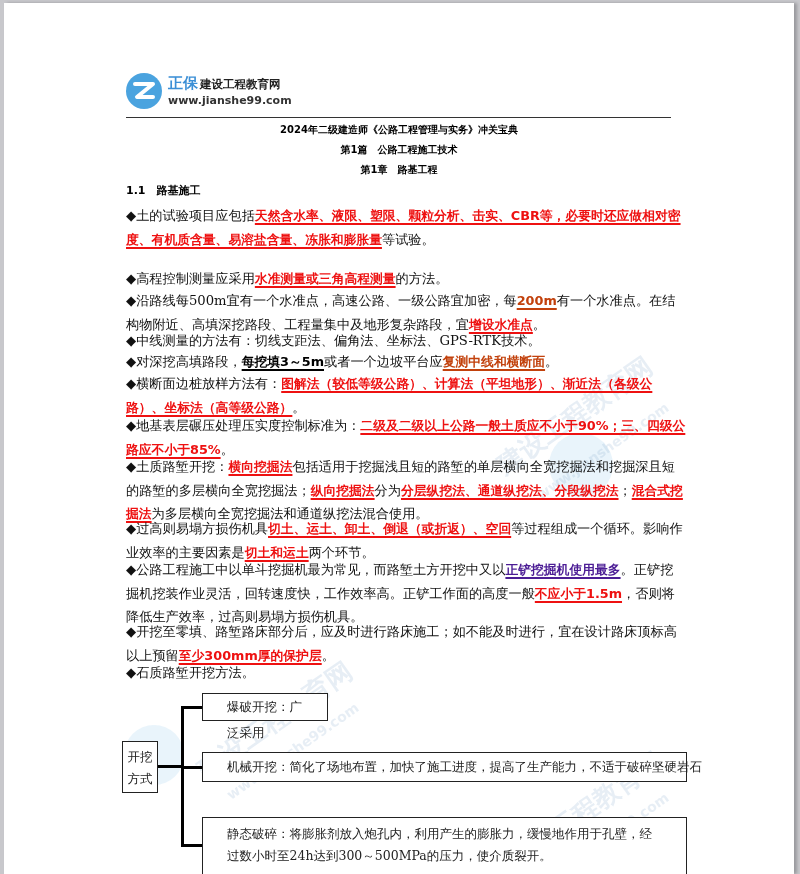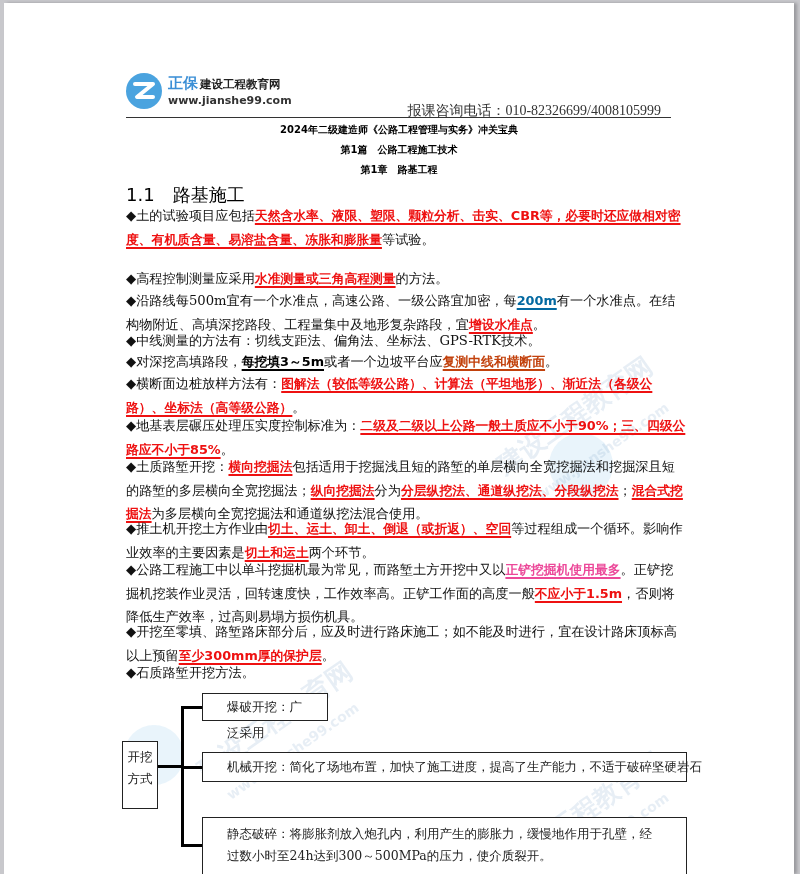--- a/index.html
+++ b/index.html
@@ -14,22 +14,22 @@
   .logo-brand { position:absolute; left:42px; top:3px; font-family:"DejaVu Sans", sans-serif; font-weight:bold;
                 font-size:15px; color:#3b8fd6; white-space:nowrap; }
   .logo-brand .sub { color:#222; font-size:11.5px; margin-left:2px; }
   .logo-url { position:absolute; left:42px; top:23px; font-family:"DejaVu Sans", sans-serif; font-weight:bold;
               font-size:11px; color:#333; white-space:nowrap; }
   .header-line { position:absolute; left:122px; top:114px; width:545px; height:1px; background:#333; }
   .hotline { position:absolute; right:133px; top:99px; font-size:14px; color:#333; white-space:nowrap;
              font-family:"Liberation Serif", serif; }
   .title { position:absolute; left:0; width:790px; text-align:center; font-weight:bold; color:#000;
            font-family:"DejaVu Sans", sans-serif; font-size:10px; white-space:nowrap; }
-  .section { position:absolute; left:122px; top:180px; font-family:"DejaVu Sans", sans-serif; font-weight:normal;
-             font-size:18px; color:#000; white-space:nowrap; }
+  .section { position:absolute; left:122px; top:180px; font-family:"DejaVu Sans", sans-serif; font-weight:bold;
+             font-size:11px; color:#000; white-space:nowrap; }
   .para { position:absolute; left:122px; width:560px; font-size:13.2px; line-height:23.5px; color:#111;
           font-family:"DejaVu Serif", serif; }
   .hl { color:#ee1111; font-weight:bold; text-decoration:underline; text-decoration-thickness:2px;
         text-underline-offset:3px; font-family:"DejaVu Sans", sans-serif; font-size:12.8px; }
   .watermark { position:absolute; color:rgba(120,160,200,0.18); font-family:"DejaVu Sans", sans-serif;
                font-weight:bold; transform:rotate(-35deg); white-space:nowrap; pointer-events:none; }
   .wm-circle { position:absolute; border-radius:50%; background:rgba(74,163,223,0.12); }
   .box { position:absolute; border:1.5px solid #222; background:#fff; font-size:12.5px; color:#222;
          font-family:"DejaVu Serif", serif; padding:0 24px; box-sizing:border-box; }
   .line { position:absolute; background:#000; }
@@ -53,42 +53,41 @@
     <div class="logo-circle">
       <svg width="36" height="36" viewBox="0 0 36 36">
         <path d="M9 11 H27 L11 24 H27" stroke="#ffffff" stroke-width="4" fill="none" stroke-linecap="round" stroke-linejoin="round"></path>
       </svg>
     </div>
     <div class="logo-brand">
       <span>正保</span><span class="sub">建设工程教育网</span>
     </div>
     <div class="logo-url">www.jianshe99.com</div>
   </div>
-  <div class="hotline">报课咨询电话：010-82326699/4008105999</div>
   <div class="header-line"></div>
 
   <div class="title" style="top:120px;">2024年二级建造师《公路工程管理与实务》冲关宝典</div>
   <div class="title" style="top:140px;">第1篇　公路工程施工技术</div>
   <div class="title" style="top:160px;">第1章　路基工程</div>
   <div class="section">1.1　路基施工</div>
 
   <div class="para" style="top:201px;"><span>◆土的试验项目应包括</span><span class="hl" style="color: rgb(238, 17, 17);">天然含水率、液限、塑限、颗粒分析、击实、CBR等，必要时还应做相对密度、有机质含量、易溶盐含量、冻胀和膨胀量</span><span>等试验。</span></div>
   <div class="para" style="top:264px;"><span>◆高程控制测量应采用</span><span class="hl" style="color: rgb(238, 17, 17);">水准测量或三角高程测量</span><span>的方法。</span></div>
-  <div class="para" style="top:286px;"><span>◆沿路线每500m宜有一个水准点，高速公路、一级公路宜加密，每</span><span class="hl" style="color: #0369a1;">200m</span><span>有一个水准点。在结构物附近、高填深挖路段、工程量集中及地形复杂路段，宜</span><span class="hl" style="color: rgb(238, 17, 17);">增设水准点</span><span>。</span></div>
+  <div class="para" style="top:286px;"><span>◆沿路线每500m宜有一个水准点，高速公路、一级公路宜加密，每</span><span class="hl" style="color: #c2410c;">200m</span><span>有一个水准点。在结构物附近、高填深挖路段、工程量集中及地形复杂路段，宜</span><span class="hl" style="color: rgb(238, 17, 17);">增设水准点</span><span>。</span></div>
   <div class="para" style="top:326px;"><span>◆中线测量的方法有：切线支距法、偏角法、坐标法、GPS-RTK技术。</span></div>
   <div class="para" style="top:347px;"><span>◆对深挖高填路段，</span><span class="hl" style="color: #000000;">每挖填3～5m</span><span>或者一个边坡平台应</span><span class="hl" style="color: #c2410c;">复测中线和横断面</span><span>。</span></div>
   <div class="para" style="top:369px;"><span>◆横断面边桩放样方法有：</span><span class="hl" style="color: rgb(238, 17, 17);">图解法（较低等级公路）、计算法（平坦地形）、渐近法（各级公路）、坐标法（高等级公路）</span><span>。</span></div>
   <div class="para" style="top:411px;"><span>◆地基表层碾压处理压实度控制标准为：</span><span class="hl" style="color: rgb(238, 17, 17);">二级及二级以上公路一般土质应不小于90%；三、四级公路应不小于85%</span><span>。</span></div>
   <div class="para" style="top:452px;"><span>◆土质路堑开挖：</span><span class="hl" style="color: rgb(238, 17, 17);">横向挖掘法</span><span>包括适用于挖掘浅且短的路堑的单层横向全宽挖掘法和挖掘深且短的路堑的多层横向全宽挖掘法；</span><span class="hl" style="color: rgb(238, 17, 17);">纵向挖掘法</span><span>分为</span><span class="hl" style="color: rgb(238, 17, 17);">分层纵挖法、通道纵挖法、分段纵挖法</span><span>；</span><span class="hl" style="color: rgb(238, 17, 17);">混合式挖掘法</span><span>为多层横向全宽挖掘法和通道纵挖法混合使用。</span></div>
-  <div class="para" style="top:514px;"><span>◆推土机开挖土方作业由</span><span class="hl" style="color: rgb(238, 17, 17);">切土、运土、卸土、倒退（或折返）、空回</span><span>等过程组成一个循环。影响作业效率的主要因素是</span><span class="hl" style="color: rgb(238, 17, 17);">切土和运土</span><span>两个环节。</span></div>
-  <div class="para" style="top:555px;"><span>◆公路工程施工中以单斗挖掘机最为常见，而路堑土方开挖中又以</span><span class="hl" style="color: #ec4899;">正铲挖掘机使用最多</span><span>。正铲挖掘机挖装作业灵活，回转速度快，工作效率高。正铲工作面的高度一般</span><span class="hl" style="color: rgb(238, 17, 17);">不应小于1.5m</span><span>，否则将降低生产效率，过高则易塌方损伤机具。</span></div>
+  <div class="para" style="top:514px;"><span>◆过高则易塌方损伤机具</span><span class="hl" style="color: rgb(238, 17, 17);">切土、运土、卸土、倒退（或折返）、空回</span><span>等过程组成一个循环。影响作业效率的主要因素是</span><span class="hl" style="color: rgb(238, 17, 17);">切土和运土</span><span>两个环节。</span></div>
+  <div class="para" style="top:555px;"><span>◆公路工程施工中以单斗挖掘机最为常见，而路堑土方开挖中又以</span><span class="hl" style="color: #4c1d95;">正铲挖掘机使用最多</span><span>。正铲挖掘机挖装作业灵活，回转速度快，工作效率高。正铲工作面的高度一般</span><span class="hl" style="color: rgb(238, 17, 17);">不应小于1.5m</span><span>，否则将降低生产效率，过高则易塌方损伤机具。</span></div>
   <div class="para" style="top:617px;"><span>◆开挖至零填、路堑路床部分后，应及时进行路床施工；如不能及时进行，宜在设计路床顶标高以上预留</span><span class="hl" style="color: rgb(238, 17, 17);">至少300mm厚的保护层</span><span>。</span></div>
   <div class="para" style="top:658px;"><span>◆石质路堑开挖方法。</span></div>
 
-  <div class="box" style="left:118px;top:738px;width:36px;height:68px;padding:4px 4px;line-height:22px;text-align:center;">
+  <div class="box" style="left:118px;top:738px;width:36px;height:52px;padding:4px 4px;line-height:22px;text-align:center;">
     <span>开挖</span><br><span>方式</span>
   </div>
   <div class="line" style="left:154px;top:762px;width:25px;height:3px;"></div>
   <div class="line" style="left:177px;top:703px;width:3px;height:140px;"></div>
   <div class="line" style="left:177px;top:703px;width:22px;height:3px;"></div>
   <div class="line" style="left:177px;top:763px;width:22px;height:3px;"></div>
   <div class="line" style="left:177px;top:841px;width:22px;height:3px;"></div>
 
   <div class="box" style="left:198px;top:690px;width:126px;height:28px;line-height:26px;">
     <span>爆破开挖：广泛采用</span>

